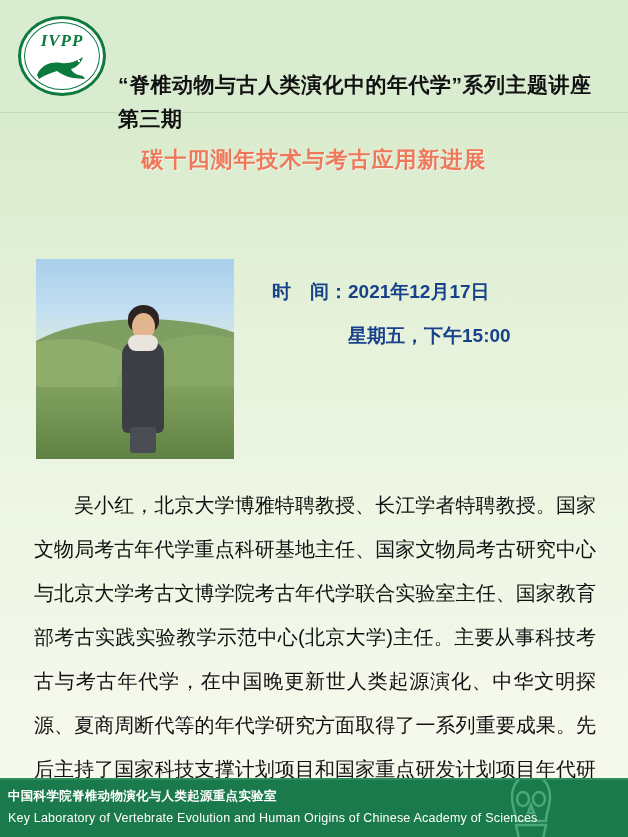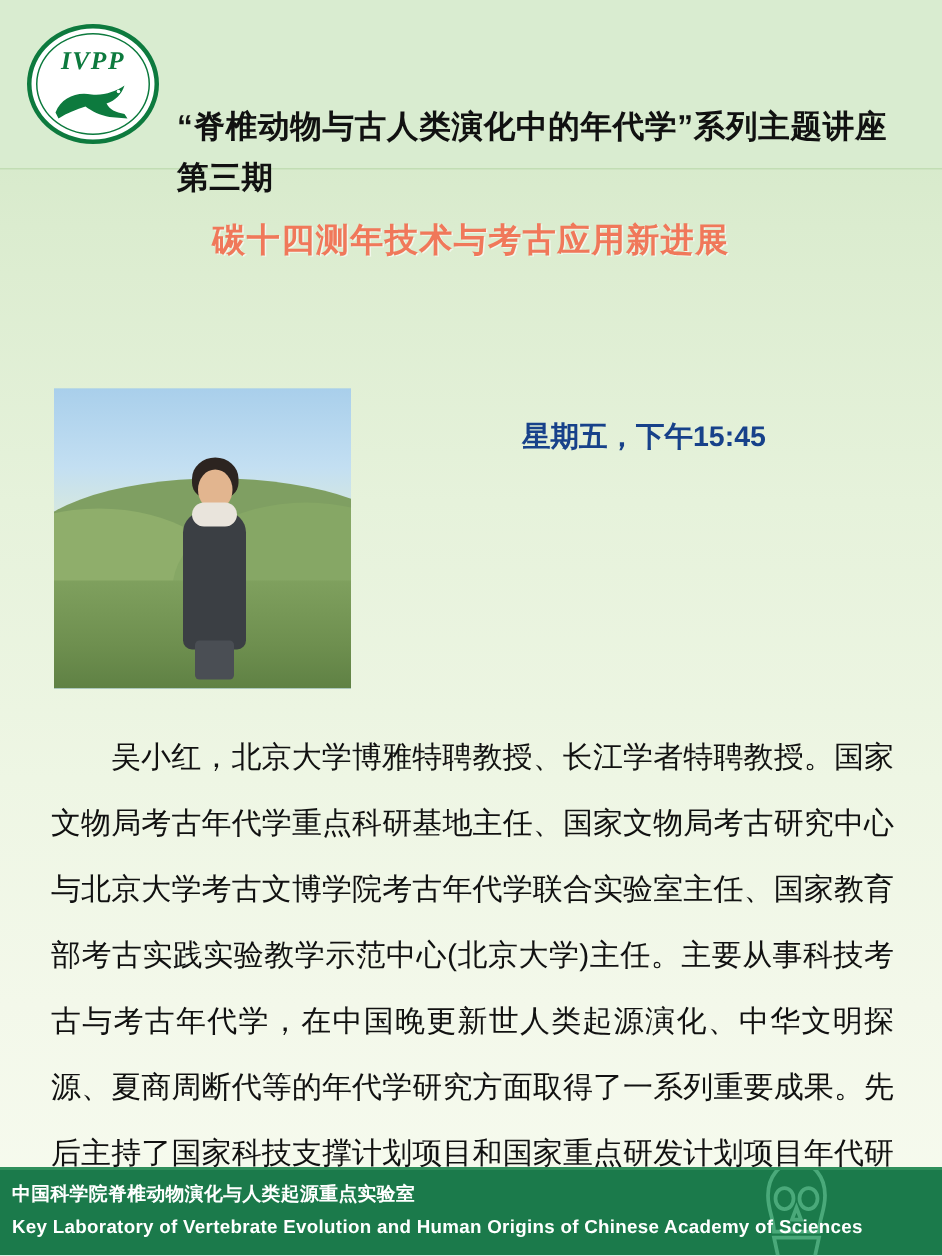--- a/index.html
+++ b/index.html
@@ -203,21 +203,21 @@
     font-size: 12.5px;
     font-weight: bold;
     color: #ffffff;
     letter-spacing: 0.3px;
   }
   .footer-en {
     position: absolute;
     left: 8px;
     top: 31px;
     font-size: 12.5px;
-    font-weight: bold;
+    font-weight: normal;
     color: #ffffff;
     letter-spacing: 0.2px;
   }
   .footer-mark {
     position: absolute;
     right: 54px;
     bottom: -18px;
     width: 86px;
     height: 86px;
   }
@@ -254,22 +254,25 @@
     <div class="hill-right"></div>
     <div class="ground"></div>
     <div class="person-coat"></div>
     <div class="person-legs"></div>
     <div class="person-hair"></div>
     <div class="person-head"></div>
     <div class="person-scarf"></div>
   </div>
 
   <div class="info">
+    <div class="info-row">
+      <span class="info-label">时　间：</span><span>2021年12月17日</span>
+    </div>
     <div class="info-row indent">
-      <span>星期五，下午15:45</span>
+      <span>星期五，下午15:00</span>
     </div>
   </div>
 
   <div class="body-text">吴小红，北京大学博雅特聘教授、长江学者特聘教授。国家文物局考古年代学重点科研基地主任、国家文物局考古研究中心与北京大学考古文博学院考古年代学联合实验室主任、国家教育部考古实践实验教学示范中心(北京大学)主任。主要从事科技考古与考古年代学，在中国晚更新世人类起源演化、中华文明探源、夏商周断代等的年代学研究方面取得了一系列重要成果。先后主持了国家科技支撑计划项目和国家重点研发计划项目年代研究课题、国家社科基金重大项目、政府间国际合作项目、国家文物局科研基地项目等十多项。在国内外学术刊物包括Science，Nature，PNAS，Nature Communications等上发表论文140余篇。</div>
 
   <div class="footer-divider"></div>
   <div class="footer-band">
     <svg class="footer-mark" viewBox="0 0 86 86">
       <g fill="none" stroke="#4aa97a" stroke-width="2.5">
         <path d="M43 6 C31 6, 24 16, 24 28 C24 38, 28 44, 28 52 L58 52 C58 44, 62 38, 62 28 C62 16, 55 6, 43 6 Z"></path>

